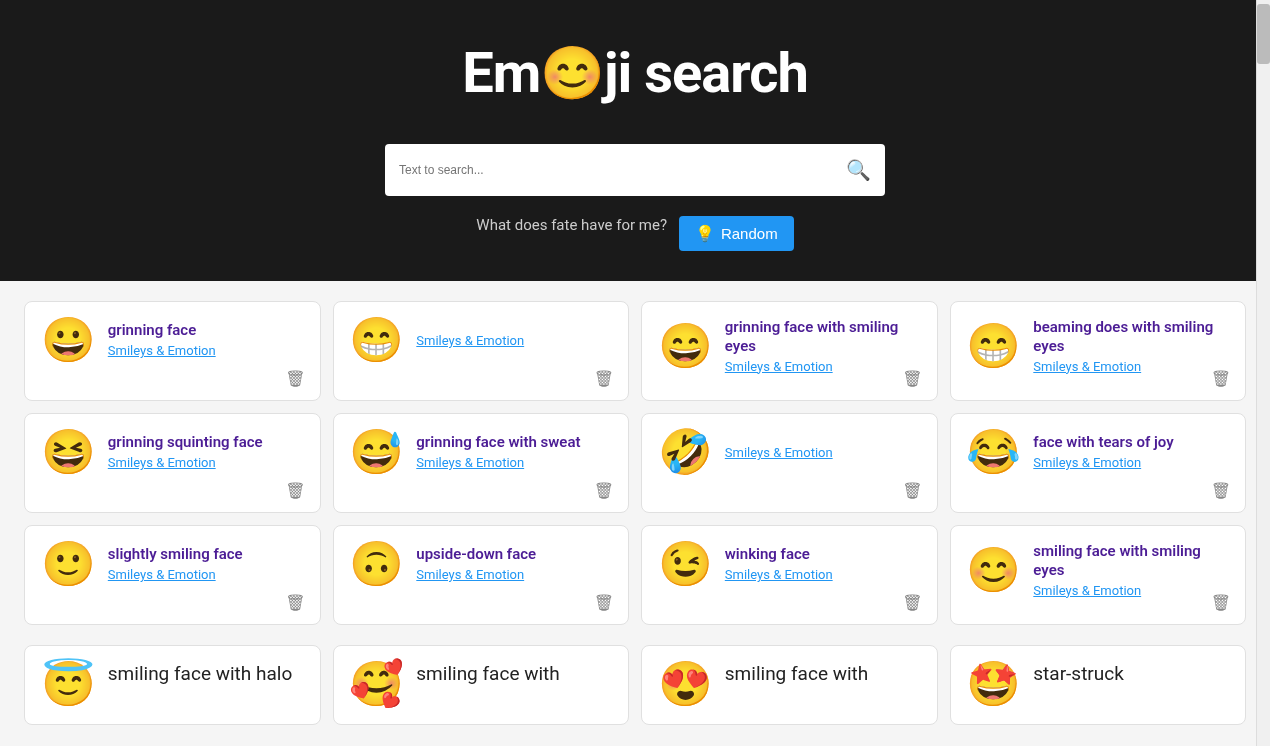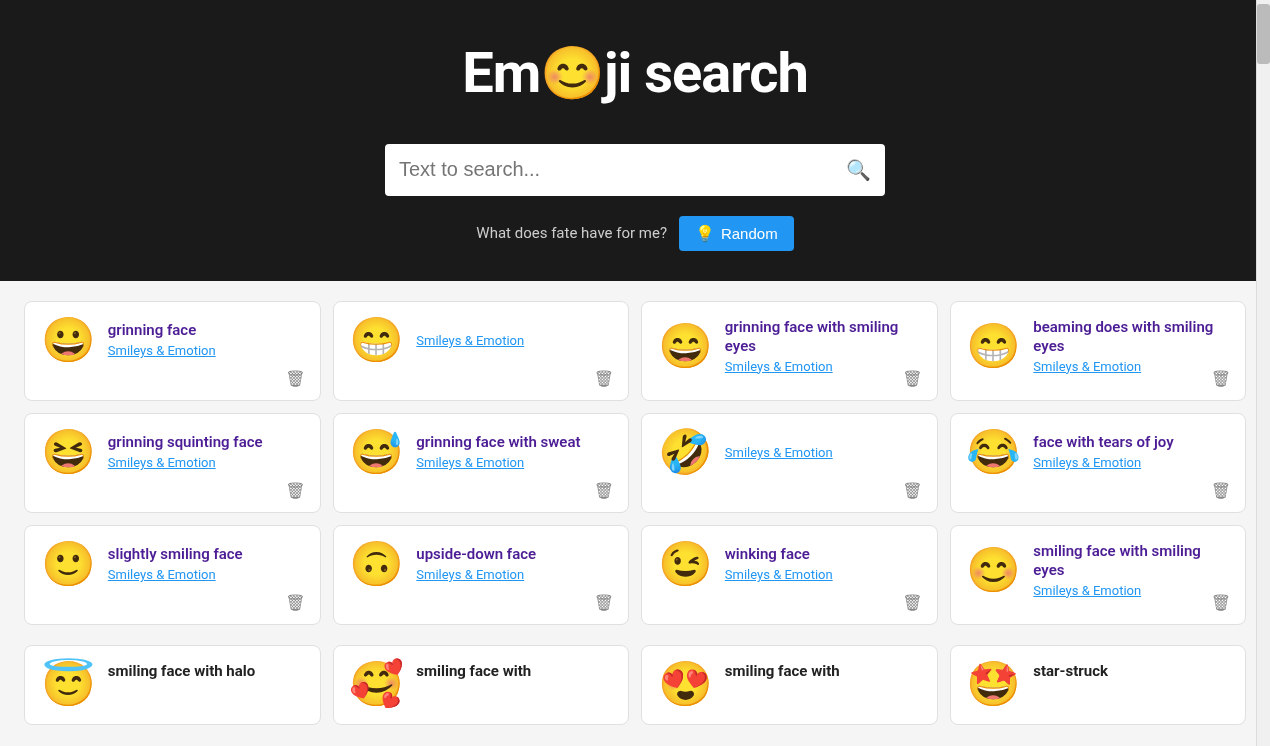--- a/index.html
+++ b/index.html
@@ -35,32 +35,31 @@
       border-radius: 4px;
       width: 500px;
       margin: 0 auto 20px;
       padding: 0 14px;
       height: 52px;
     }
     .search-input {
       flex: 1;
       border: none;
       outline: none;
-      font-size: 20px;
+      font-size: 12px;
       color: #a16207;
       background: transparent;
     }
     .search-icon {
       color: #333;
       font-size: 20px;
       cursor: pointer;
     }
     .fate-row {
       display: flex;
-      align-items: center;
       justify-content: center;
       gap: 12px;
       color: #ccc;
       font-size: 15px;
     }
     .random-btn {
       background: #2196F3;
       color: #fff;
       border: none;
       border-radius: 4px;
@@ -148,21 +147,21 @@
       border-radius: 8px;
       padding: 16px 16px 12px;
       display: flex;
       align-items: flex-start;
       gap: 12px;
       min-height: 80px;
       overflow: hidden;
     }
     .partial-emoji { font-size: 44px; line-height: 1; flex-shrink: 0; }
     .partial-info { flex: 1; }
-    .partial-name { font-size: 15px; font-weight: 700; color: #222; }
+    .partial-name { font-size: 19px; font-weight: 400; color: #222; }
   </style>
 </head>
 <body>
 
 <div class="header">
   <h1 class="header-title">
     <span>Em</span><span class="emoji-o">😊</span><span>ji search</span>
   </h1>
   <div class="search-bar">
     <input class="search-input" type="text" placeholder="Text to search..." style="">

